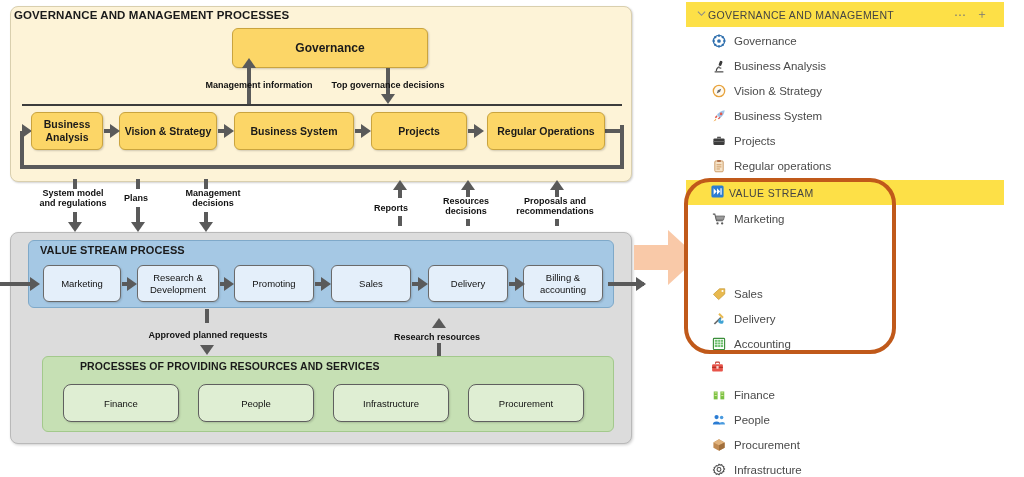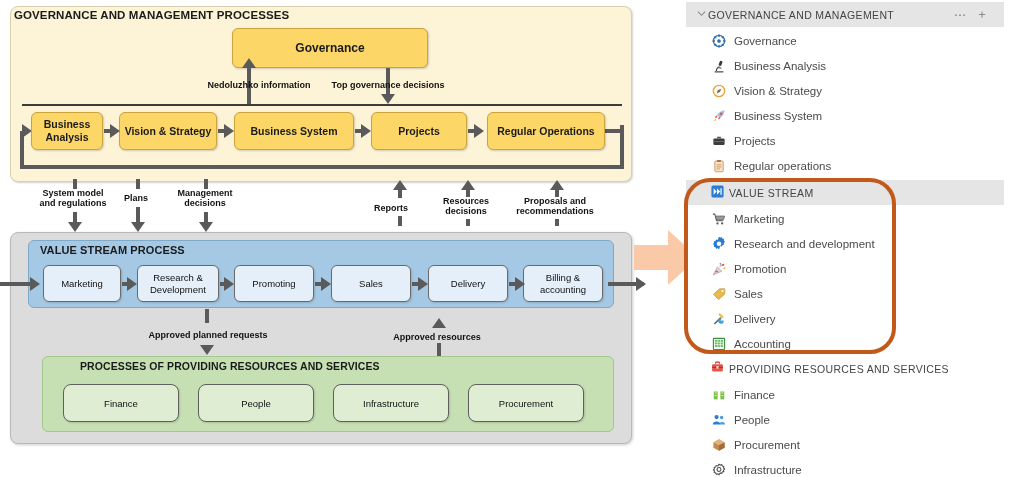--- a/index.html
+++ b/index.html
@@ -103,21 +103,21 @@
   
   #big-arrow{position:absolute;left:634px;top:230px;width:64px;height:55px;}
 
   
   #sidebar{
     position:absolute;left:686px;top:0;width:338px;height:477px;
     background:#ffffff;
   }
   .group-head{
     position:absolute;left:0;width:318px;height:25px;
-    background:#e5e5e5;display:flex;align-items:center;
+    background:#fde047;display:flex;align-items:center;
     box-sizing:border-box;padding-left:8px;
   }
   .group-head .gh-label{
     font-size:10.5px;color:#444;letter-spacing:.35px;white-space:nowrap;
   }
   .chev{
     width:14px;display:inline-block;color:#8a8a8a;font-size:9px;text-align:center;
   }
   .gh-icon{width:18px;display:inline-block;text-align:center;font-size:12px;margin-right:3px;}
   .gh-actions{position:absolute;right:16px;top:0;height:25px;display:flex;align-items:center;gap:10px;color:#777;}
@@ -147,21 +147,21 @@
 
   <div id="diagram">
 
     <div class="panel" id="gov-panel"></div>
     <div class="panel-title" id="gov-title">GOVERNANCE AND MANAGEMENT PROCESSES</div>
 
     <div class="ybox" id="gov-box">Governance</div>
 
     <div class="vstem" style="left:247px;top:68px;width:4px;height:38px;"></div>
     <div class="vtri-up" style="left:242px;top:58px;"></div>
-    <div class="lbl" style="left:199px;top:80px;width:120px;">Nedoluzhko information</div>
+    <div class="lbl" style="left:199px;top:80px;width:120px;">Management information</div>
 
     <div class="vstem" style="left:386px;top:68px;width:4px;height:28px;"></div>
     <div class="vtri-down" style="left:381px;top:94px;"></div>
     <div class="lbl" style="left:327px;top:80px;width:122px;">Top governance decisions</div>
 
     <div class="divider" style="left:22px;top:104px;width:600px;"></div>
 
     <div class="loop" style="left:620px;top:125px;width:4px;height:44px;"></div>
     <div class="loop" style="left:20px;top:165px;width:604px;height:4px;"></div>
     <div class="loop" style="left:20px;top:131px;width:4px;height:38px;"></div>
@@ -201,21 +201,21 @@
 and regulations</div>
 
     <div class="vstem" style="left:136px;top:179px;height:10px;"></div>
     <div class="vstem" style="left:136px;top:207px;height:17px;"></div>
     <div class="vtri-down" style="left:131px;top:222px;"></div>
     <div class="lbl" style="left:111px;top:193px;width:50px;">Plans</div>
 
     <div class="vstem" style="left:204px;top:179px;height:10px;"></div>
     <div class="vstem" style="left:204px;top:212px;height:12px;"></div>
     <div class="vtri-down" style="left:199px;top:222px;"></div>
-    <div class="lbl wrap" style="left:164px;top:188px;width:82px;white-space:pre-line;">Management
+    <div class="lbl wrap" style="left:172px;top:188px;width:82px;white-space:pre-line;">Management
 decisions</div>
 
     <div class="vtri-up" style="left:393px;top:180px;"></div>
     <div class="vstem" style="left:398px;top:190px;height:8px;"></div>
     <div class="vstem" style="left:398px;top:216px;height:10px;"></div>
     <div class="lbl" style="left:365px;top:203px;width:52px;">Reports</div>
 
     <div class="vtri-up" style="left:461px;top:180px;"></div>
     <div class="vstem" style="left:466px;top:190px;height:7px;"></div>
     <div class="vstem" style="left:466px;top:219px;height:7px;"></div>
@@ -268,21 +268,21 @@
     <div class="htri-right" style="left:418px;top:277px;"></div>
     <div class="hstem" style="left:509px;top:282px;width:8px;"></div>
     <div class="htri-right" style="left:515px;top:277px;"></div>
 
     <div class="vstem" style="left:205px;top:309px;height:14px;"></div>
     <div class="vtri-down" style="left:200px;top:345px;"></div>
     <div class="lbl" style="left:145px;top:330px;width:126px;">Approved planned requests</div>
 
     <div class="vtri-up" style="left:432px;top:318px;"></div>
     <div class="vstem" style="left:437px;top:343px;height:14px;"></div>
-    <div class="lbl" style="left:391px;top:332px;width:92px;">Approved resources</div>
+    <div class="lbl" style="left:391px;top:332px;width:92px;">Research resources</div>
 
     <div id="res-green"></div>
     <div class="panel-title" id="res-title">PROCESSES OF PROVIDING RESOURCES AND SERVICES</div>
 
     <div class="gbox" style="left:63px;top:384px;width:116px;height:38px;">
       <span>Finance</span>
     </div>
     <div class="gbox" style="left:198px;top:384px;width:116px;height:38px;">
       <span>People</span>
     </div>
@@ -415,43 +415,21 @@
         <svg class="ico" width="14" height="14" viewBox="0 0 16 16">
           <path d="M1 2.4 h2.2 l2 7.6 h7.2" fill="none" stroke="#5a5a5a" stroke-width="1.2"></path>
           <path d="M3.9 4.6 H14.4 L13.1 9.2 H5.1 z" fill="#9b9b9b" stroke="#5a5a5a" stroke-width="0.8"></path>
           <circle cx="6.3" cy="13" r="1.3" fill="#5a5a5a"></circle>
           <circle cx="11.6" cy="13" r="1.3" fill="#5a5a5a"></circle>
         </svg>
       </span>
       <span class="tx">Marketing</span>
     </div>
 
-    <div class="srow" style="top:231px;">
-      <span class="ic">
-        <svg class="ico" width="14" height="14" viewBox="0 0 16 16">
-          <path d="M8 0.8 l1.5 1.1 1.8-.5 .8 1.7 1.8 .5 -.3 1.8 1.3 1.3 -1.3 1.3 .3 1.8 -1.8 .5 -.8 1.7 -1.8-.5 L8 15.2 6.5 14.1 4.7 14.6 3.9 12.9 2.1 12.4 2.4 10.6 1.1 9.3 2.4 8 2.1 6.2 3.9 5.7 4.7 4 6.5 4.5 Z" fill="#2b7cd3" transform="translate(0,-1.2) scale(1,1)"></path>
-          <circle cx="8" cy="7.6" r="2.6" fill="#ffffff"></circle>
-        </svg>
-      </span>
-      <span class="tx">Research and development</span>
-    </div>
-
-    <div class="srow" style="top:256px;">
-      <span class="ic">
-        <svg class="ico" width="14" height="14" viewBox="0 0 16 16">
-          <path d="M1.2 14.8 L6.2 5.6 L11.2 10.6 Z" fill="#d8d8d8" stroke="#9a9a9a" stroke-width="0.7"></path>
-          <path d="M2.8 11.8 L5.6 9.4 L7.6 11.6 Z" fill="#e8574a"></path>
-          <circle cx="12.8" cy="3.2" r="1.3" fill="#e8574a"></circle>
-          <circle cx="9.6" cy="2" r="1" fill="#3fa3d4"></circle>
-          <circle cx="14.2" cy="7" r="1" fill="#f0a63a"></circle>
-          <path d="M8.6 5.4 q2-2.4 4.4-2" fill="none" stroke="#e8574a" stroke-width="1"></path>
-        </svg>
-      </span>
-      <span class="tx">Promotion</span>
-    </div>
+
 
     <div class="srow" style="top:281px;">
       <span class="ic">
         <svg class="ico" width="14" height="14" viewBox="0 0 16 16">
           <path d="M8.6 2 H14.6 V8 L7.6 14.4 L1.6 8.4 Z" fill="#e8b94f" stroke="#c69a34" stroke-width="0.8"></path>
           <circle cx="12" cy="4.6" r="1.2" fill="#ffffff"></circle>
         </svg>
       </span>
       <span class="tx">Sales</span>
     </div>
@@ -490,21 +468,20 @@
     <div class="group-head" style="top:356px;background:#ffffff;">
       <span class="chev"></span>
       <span class="gh-icon">
         <svg class="ico" width="13" height="13" viewBox="0 0 16 16" style="display:inline-block;">
           <path d="M5.6 3.4 V2.4 a1 1 0 0 1 1-1 h2.8 a1 1 0 0 1 1 1 v1" fill="none" stroke="#c0392b" stroke-width="1.3"></path>
           <rect x="1.4" y="4" width="13.2" height="9" rx="1.2" fill="#e8544a"></rect>
           <rect x="1.4" y="7" width="13.2" height="1.6" fill="#b33228"></rect>
           <rect x="6.6" y="6.2" width="2.8" height="3.2" rx="0.5" fill="#f3d2cd"></rect>
         </svg>
       </span>
-      <span class="gh-label">PROVIDING RESOURCES AND SERVICES</span>
     </div>
 
     <div class="srow" style="top:382px;">
       <span class="ic">
         <svg class="ico" width="14" height="14" viewBox="0 0 16 16">
           <rect x="2" y="4" width="4.4" height="9" fill="#7ac143"></rect>
           <rect x="3" y="5" width="2.4" height="1.2" fill="#d9e89a"></rect>
           <rect x="3" y="8" width="2.4" height="1.2" fill="#d9e89a"></rect>
           <rect x="9.6" y="4" width="4.4" height="9" fill="#7ac143"></rect>
           <rect x="10.6" y="5" width="2.4" height="1.2" fill="#d9e89a"></rect>

